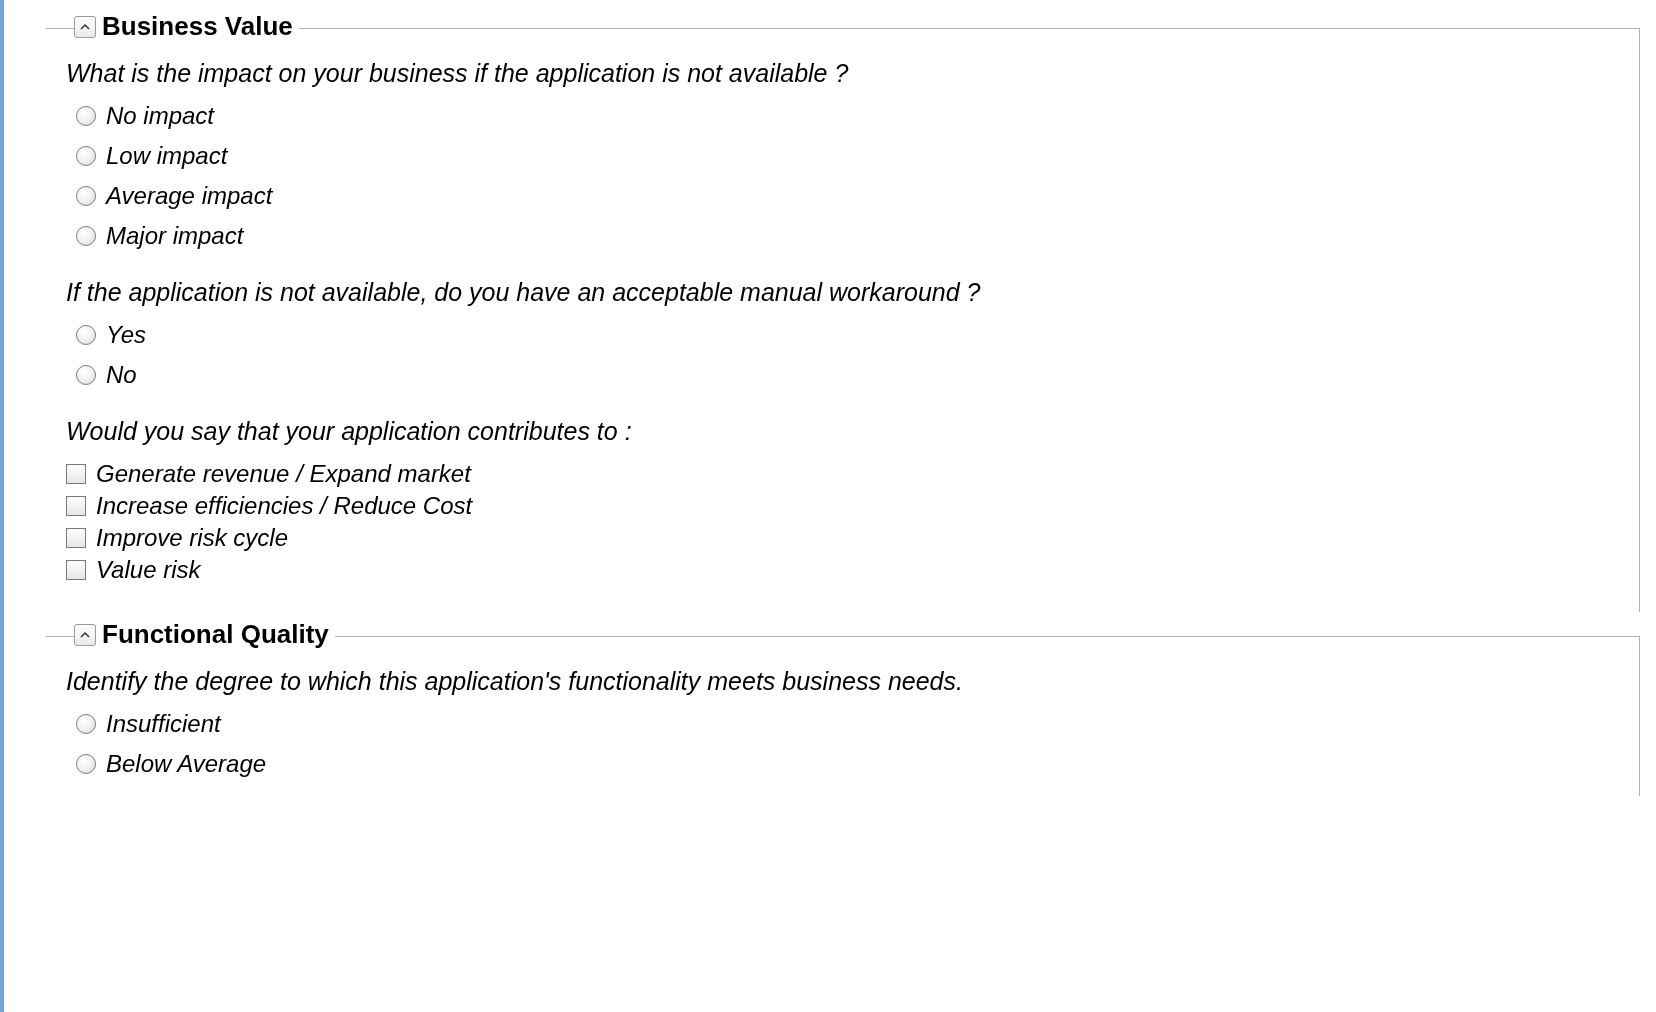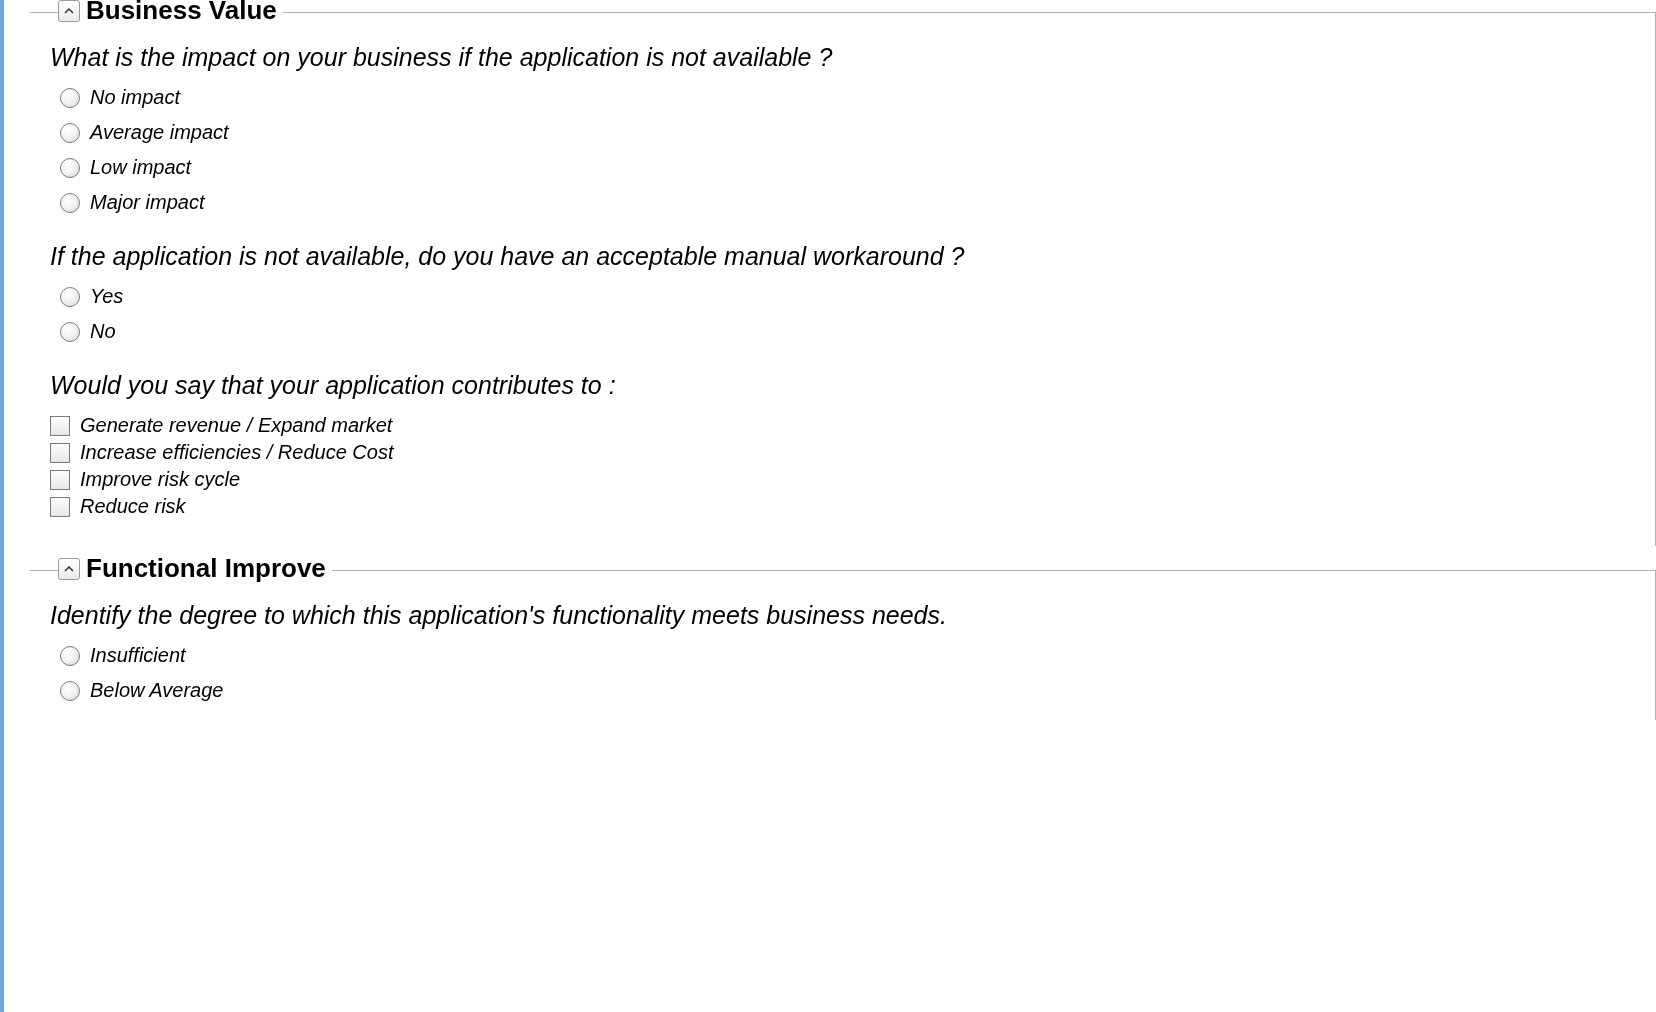--- a/index.html
+++ b/index.html
@@ -7,21 +7,21 @@
   }
   body {
     margin: 0;
     padding: 0;
     font-family: "Segoe UI", Tahoma, Geneva, sans-serif;
     font-size: 24px;
     color: #000;
     background: #fff;
   }
   .container {
-    padding: 0;
+    padding: 16px;
   }
   .fieldset {
     position: relative;
     border: 1px solid #b0b0b0;
     border-left: none;
     border-bottom: none;
     margin: 12px 0 0 30px;
     padding: 0;
   }
   .fieldset.second {
@@ -92,21 +92,21 @@
   }
   .checkbox {
     width: 20px;
     height: 20px;
     border: 1px solid #7a7a7a;
     background: linear-gradient(to bottom, #ffffff, #e6e6e6);
     flex-shrink: 0;
     cursor: pointer;
   }
   .option-label {
-    font-size: 20px;
+    font-size: 24px;
   }
   .left-edge {
     position: fixed;
     left: 0;
     top: 0;
     bottom: 0;
     width: 4px;
     background: #6fa8d8;
   }
 </style>
@@ -130,25 +130,25 @@
     <div class="content">
 
       <div class="question">What is the impact on your business if the application is not available ?</div>
       <div class="options">
         <div class="option-row">
           <div class="radio"></div>
           <span class="option-label">No impact</span>
         </div>
         <div class="option-row">
           <div class="radio"></div>
+          <span class="option-label">Low impact</span>
+        </div>
+        <div class="option-row">
+          <div class="radio"></div>
           <span class="option-label">Average impact</span>
-        </div>
-        <div class="option-row">
-          <div class="radio"></div>
-          <span class="option-label">Low impact</span>
         </div>
         <div class="option-row">
           <div class="radio"></div>
           <span class="option-label">Major impact</span>
         </div>
       </div>
 
       <div class="question">If the application is not available, do you have an acceptable manual workaround ?</div>
       <div class="options">
         <div class="option-row">
@@ -170,35 +170,35 @@
         <div class="option-row">
           <div class="checkbox"></div>
           <span class="option-label">Increase efficiencies / Reduce Cost</span>
         </div>
         <div class="option-row">
           <div class="checkbox"></div>
           <span class="option-label">Improve risk cycle</span>
         </div>
         <div class="option-row">
           <div class="checkbox"></div>
-          <span class="option-label">Reduce risk</span>
+          <span class="option-label">Value risk</span>
         </div>
       </div>
 
     </div>
   </div>
 
   <div class="fieldset second">
     <div class="legend">
       <div class="collapse-btn">
         <svg viewBox="0 0 10 8">
           <path d="M1 6 L5 2 L9 6" stroke="#333" stroke-width="1.5" fill="none"></path>
         </svg>
       </div>
-      <span class="legend-title">Functional Improve</span>
+      <span class="legend-title">Functional Quality</span>
     </div>
 
     <div class="content">
       <div class="question">Identify the degree to which this application's functionality meets  business needs.</div>
       <div class="options" style="margin-bottom:0;justify-content:flex-end;">
         <div class="option-row">
           <div class="radio"></div>
           <span class="option-label">Insufficient</span>
         </div>
         <div class="option-row">

